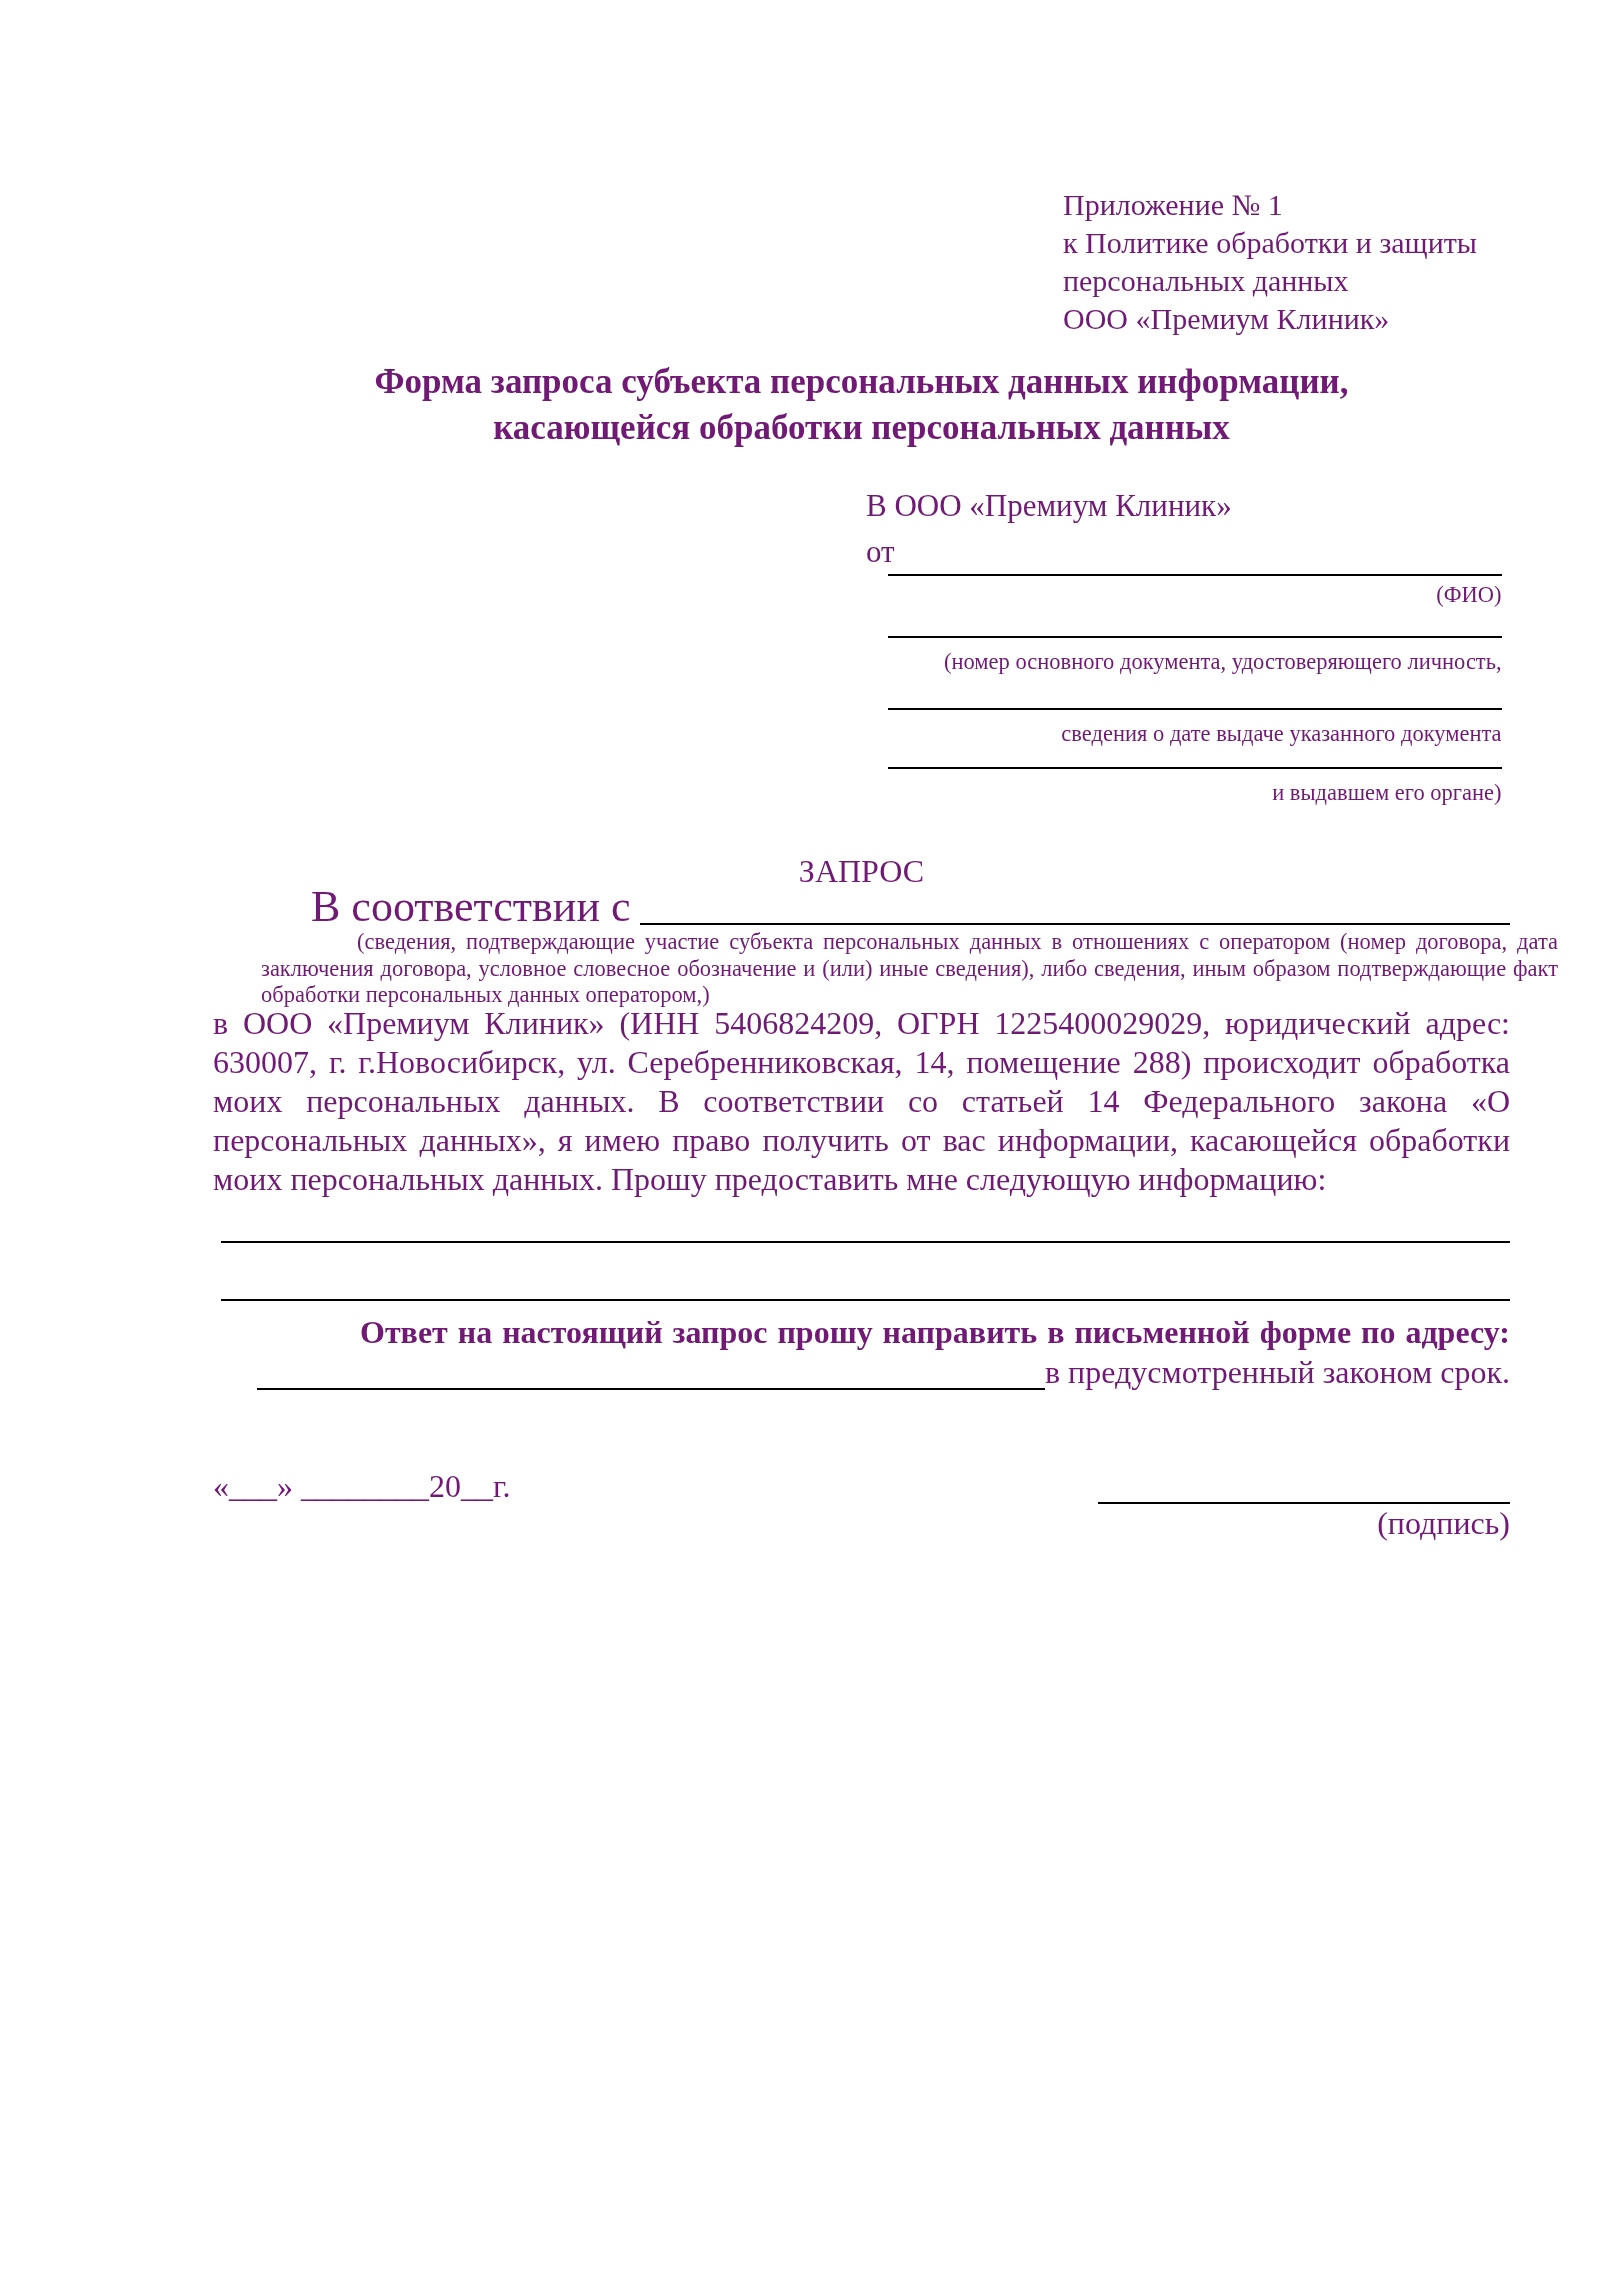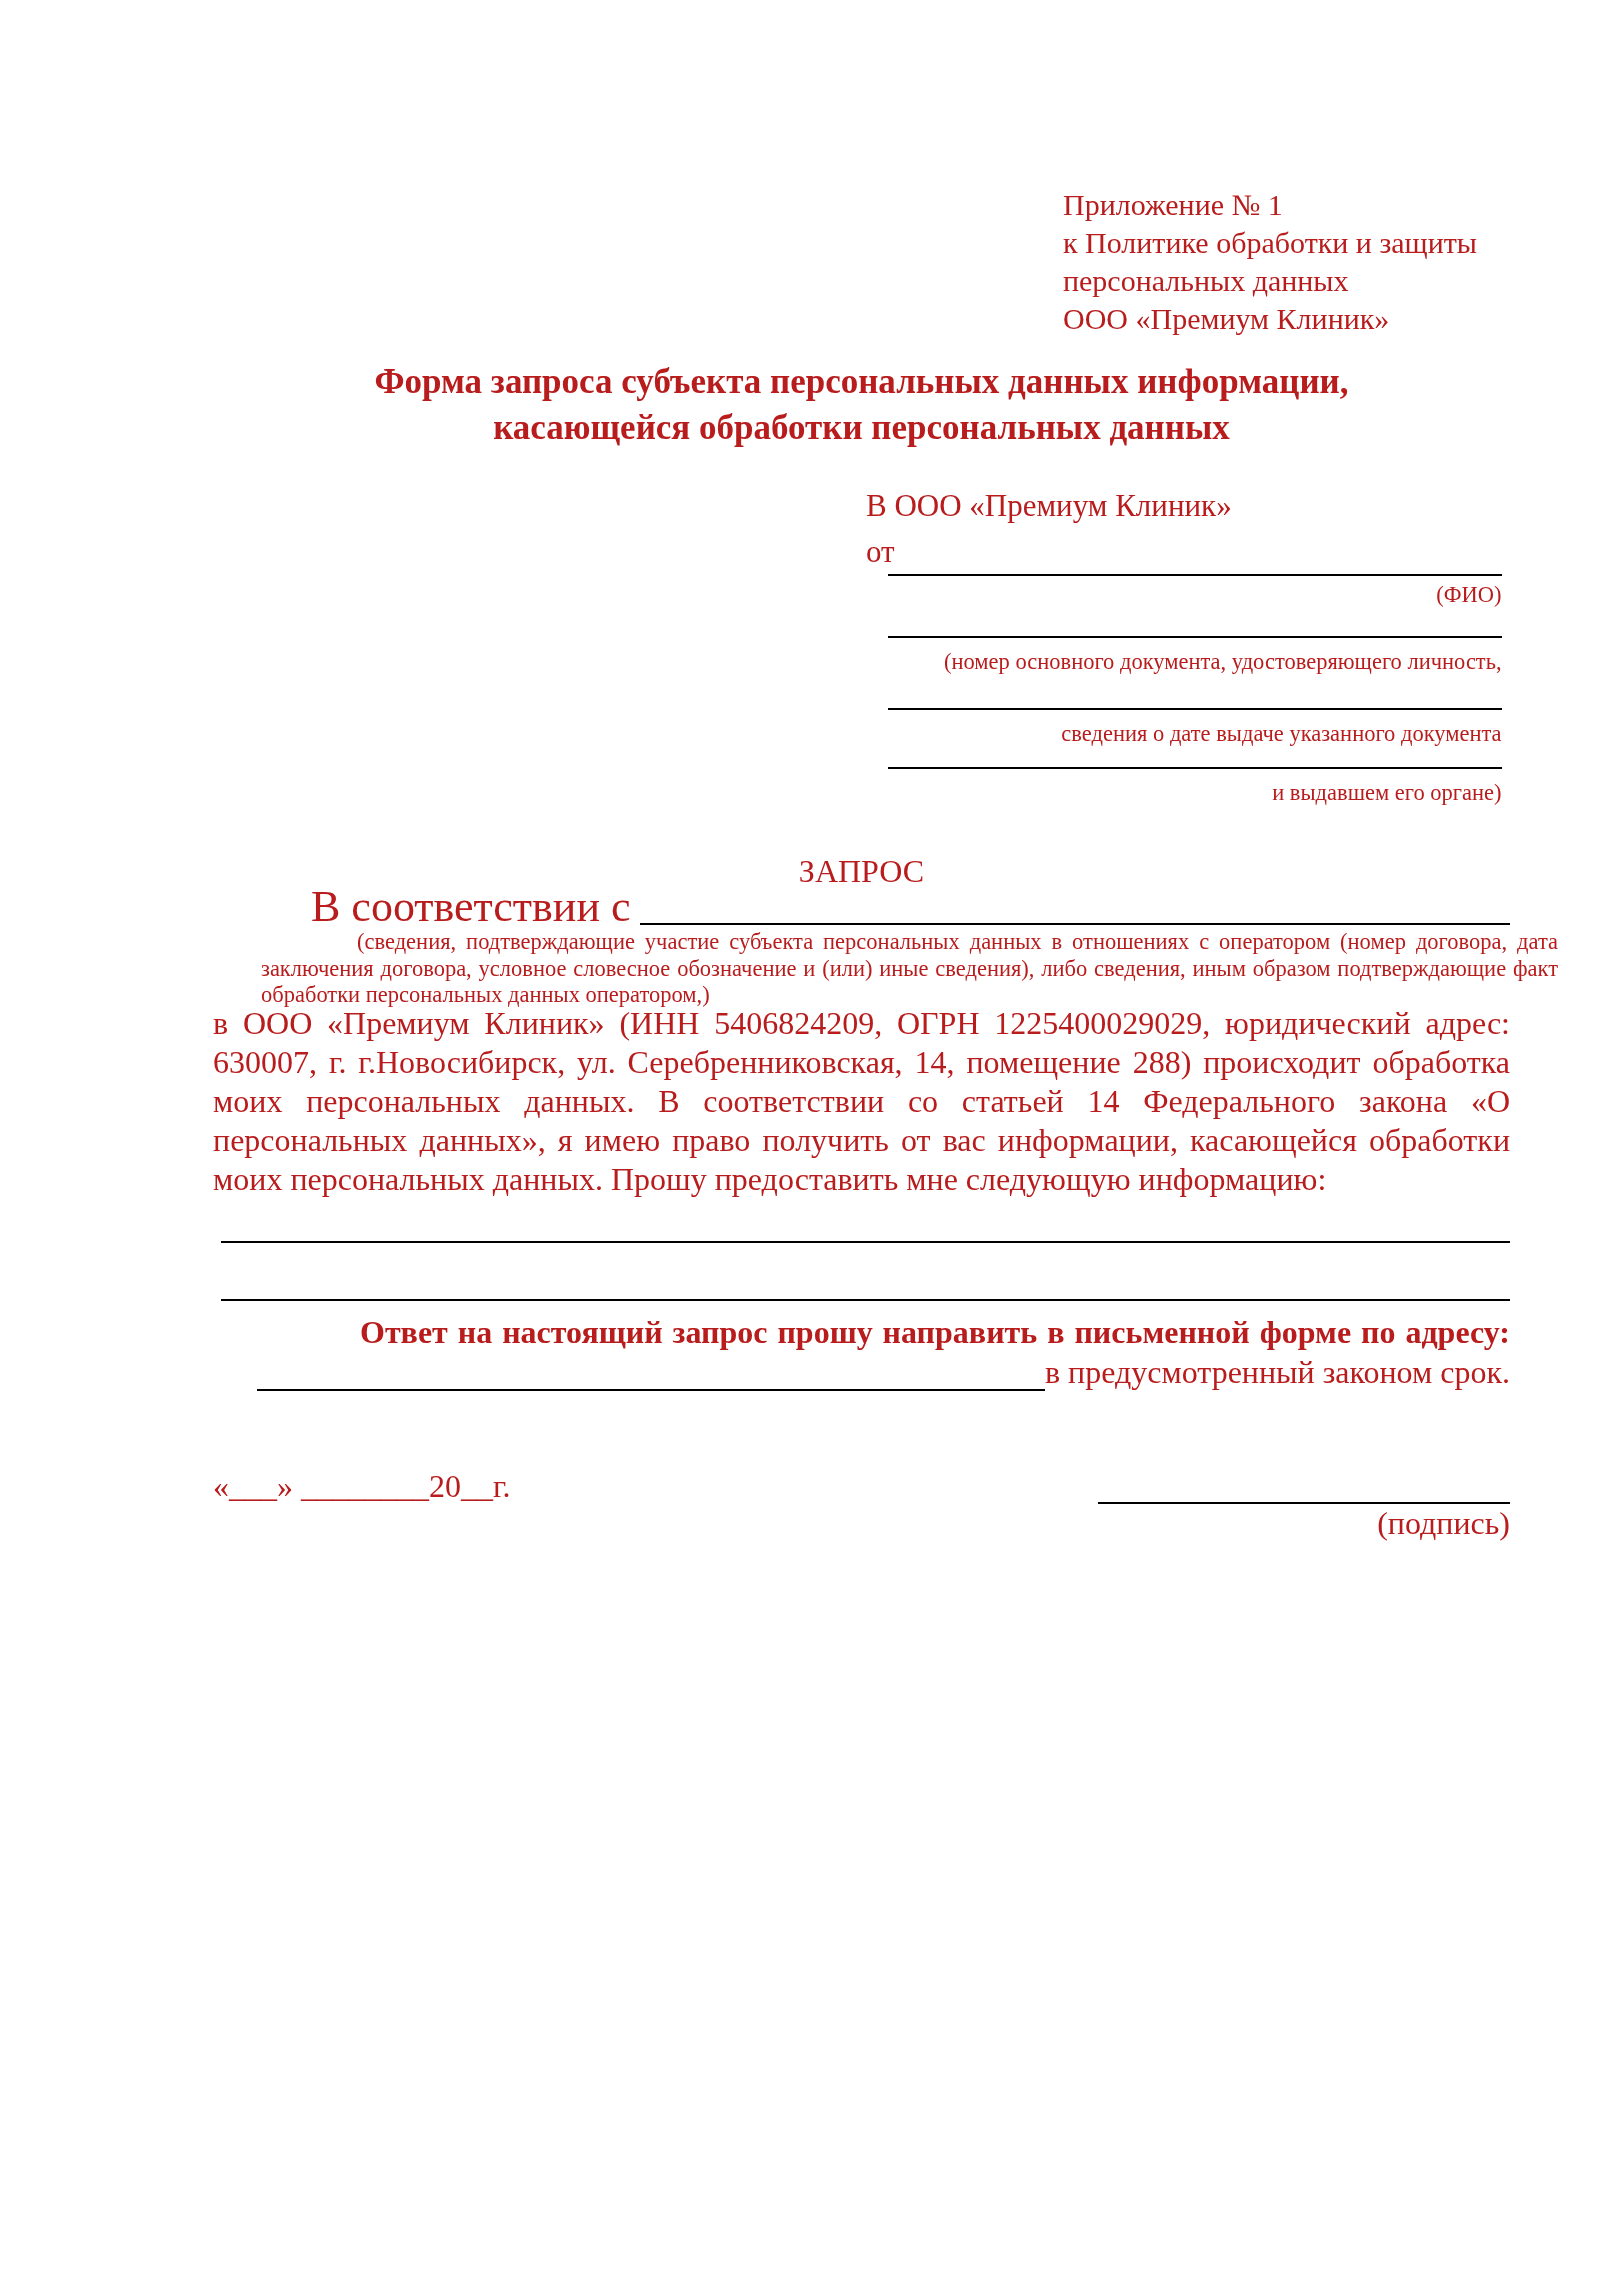--- a/index.html
+++ b/index.html
@@ -3,21 +3,21 @@
 <meta charset="utf-8">
 <style>
   * { margin: 0; padding: 0; box-sizing: border-box; }
   html, body { background: #888; }
   .page {
     position: relative;
     width: 1621px;
     height: 2293px;
     margin: 0 auto;
     background: #ffffff;
-    color: #b91c1c;
+    color: #701a75;
     font-family: "Liberation Serif", "DejaVu Serif", serif;
     overflow: hidden;
   }
   .abs { position: absolute; }
 
   .header-block {
     left: 1063px; top: 186px; width: 461px;
     font-size: 30px; line-height: 38px;
     text-align: left;
   }
@@ -79,21 +79,21 @@
     left: 213px; top: 1313px; width: 1297px;
     font-size: 32px; line-height: 38px;
     text-align: justify;
     text-align-last: justify;
     text-indent: 147px;
     font-weight: bold;
   }
 
   .reply-tail-row {
     left: 213px; top: 1353px; width: 1297px;
-    display: flex; align-items: flex-end;
+    display: flex; align-items: center;
     font-size: 32px; line-height: 38px;
   }
   .reply-fill { flex: 1; height: 36px; margin-left: 44px; }
   .reply-tail-text { white-space: nowrap; }
 
   .date-row { left: 213px; top: 1468px; font-size: 32px; white-space: nowrap; }
 
   .sign-row {
     left: 902px; top: 1468px; width: 608px;
     display: flex; align-items: flex-end;

